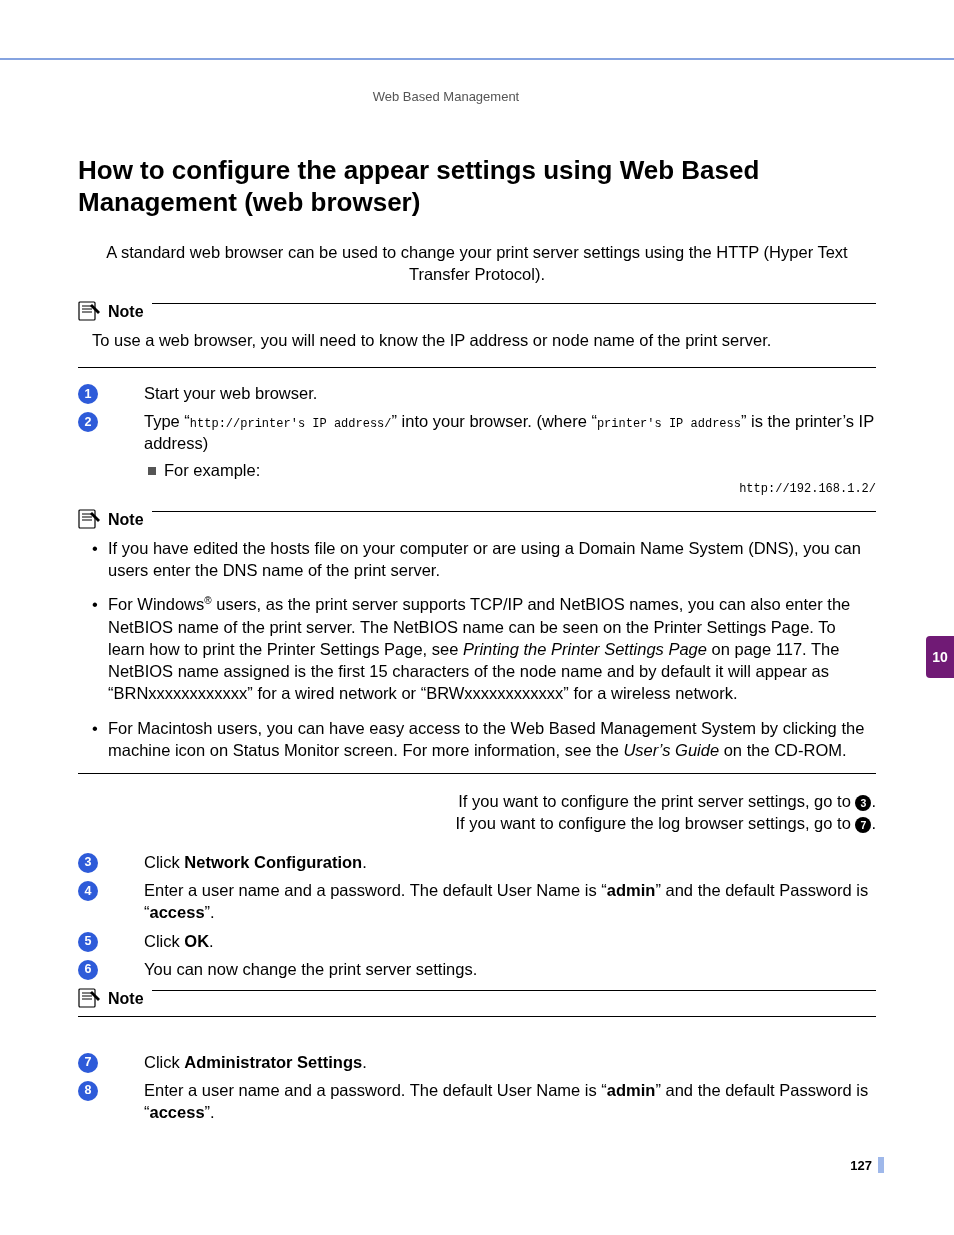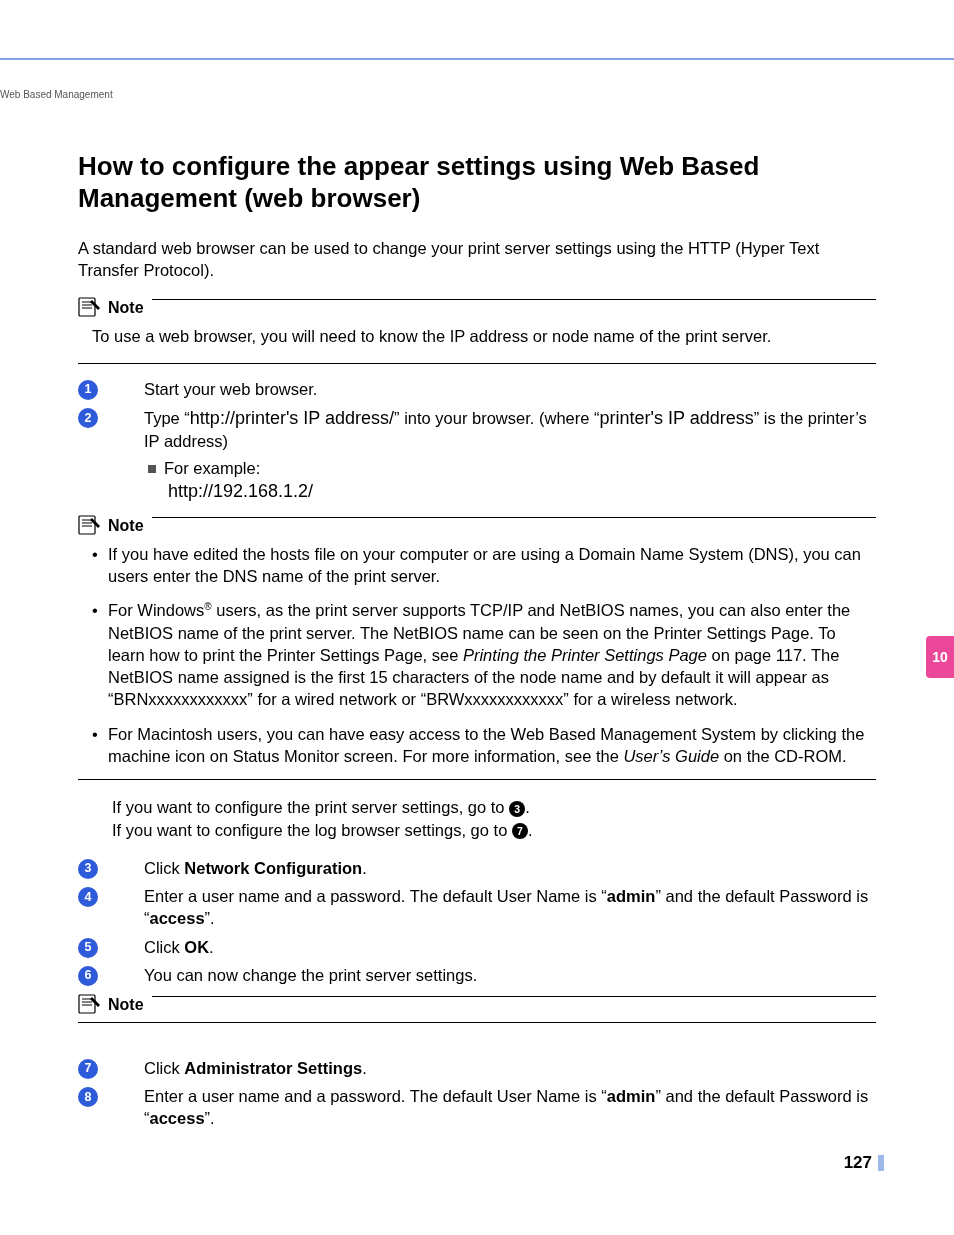--- a/index.html
+++ b/index.html
@@ -13,37 +13,38 @@
     line-height: 1.35;
     position: relative;
     background: #fff;
   }
   .top-bar {
     width: 100%;
     height: 60px;
     border-bottom: 2px solid #85a3e0;
   }
   .header-label {
-    text-align: left;
-    font-size: 10px;
+    text-align: center;
+    font-size: 13px;
     color: #555;
     padding: 28px 62px 0 0;
   }
   .content {
     padding: 0 78px 0 78px;
     position: relative;
   }
   h1 {
     font-size: 26px;
     font-weight: bold;
     margin: 48px 0 22px 0;
     line-height: 1.25;
   }
   .intro {
     margin: 0 0 16px 0;
+    text-align: center;
   }
   .note-head {
     display: flex;
     align-items: flex-start;
     margin: 8px 0 2px 0;
   }
   .note-icon {
     width: 24px;
     height: 20px;
     margin-right: 6px;
@@ -92,36 +93,37 @@
     background: #000;
     width: 16px;
     height: 16px;
     font-size: 10.5px;
     margin: 0;
     vertical-align: middle;
     display: inline-flex;
   }
   .step-body { flex: 1; margin-left: 32px; }
   .mono {
-    font-family: Liberation Sans, sans-serif;
-    font-size: 18px;
+    font-family: Liberation Mono, monospace;
+    font-size: 12px;
   }
   .sub-example {
     margin: 4px 0 4px 4px;
   }
   .square-bullet::before {
     content: "";
     display: inline-block;
     width: 8px; height: 8px;
     background: #555;
     margin-right: 8px;
     vertical-align: 1px;
   }
   .example-url {
     margin-left: 20px;
+    text-align: right;
   }
   .ul-dot {
     list-style: none;
     padding: 0 0 0 14px;
     margin: 0;
   }
   .ul-dot > li {
     position: relative;
     padding-left: 16px;
     margin: 6px 0 12px 0;
@@ -130,42 +132,43 @@
     content: "•";
     position: absolute;
     left: 0;
     top: 0;
   }
   sup { font-size: 10px; vertical-align: super; line-height: 0; }
   .italic { font-style: italic; }
   .bold { font-weight: bold; }
   .goto-block {
     margin: 16px 0 16px 34px;
+    text-align: right;
   }
   .side-tab {
     position: absolute;
     right: 0;
     top: 636px;
     width: 28px;
     height: 42px;
-    background: #ec4899;
+    background: #701a75;
     color: #fff;
     font-size: 14px;
     font-weight: bold;
     display: flex;
     align-items: center;
     justify-content: center;
     border-top-left-radius: 4px;
     border-bottom-left-radius: 4px;
   }
   .page-num {
     position: absolute;
     bottom: 60px;
     right: 70px;
-    font-size: 17px;
+    font-size: 13px;
     font-weight: bold;
   }
   .page-num::after {
     content: "";
     display: inline-block;
     width: 6px;
     height: 16px;
     background: #9fb8ea;
     margin-left: 6px;
     vertical-align: -3px;

